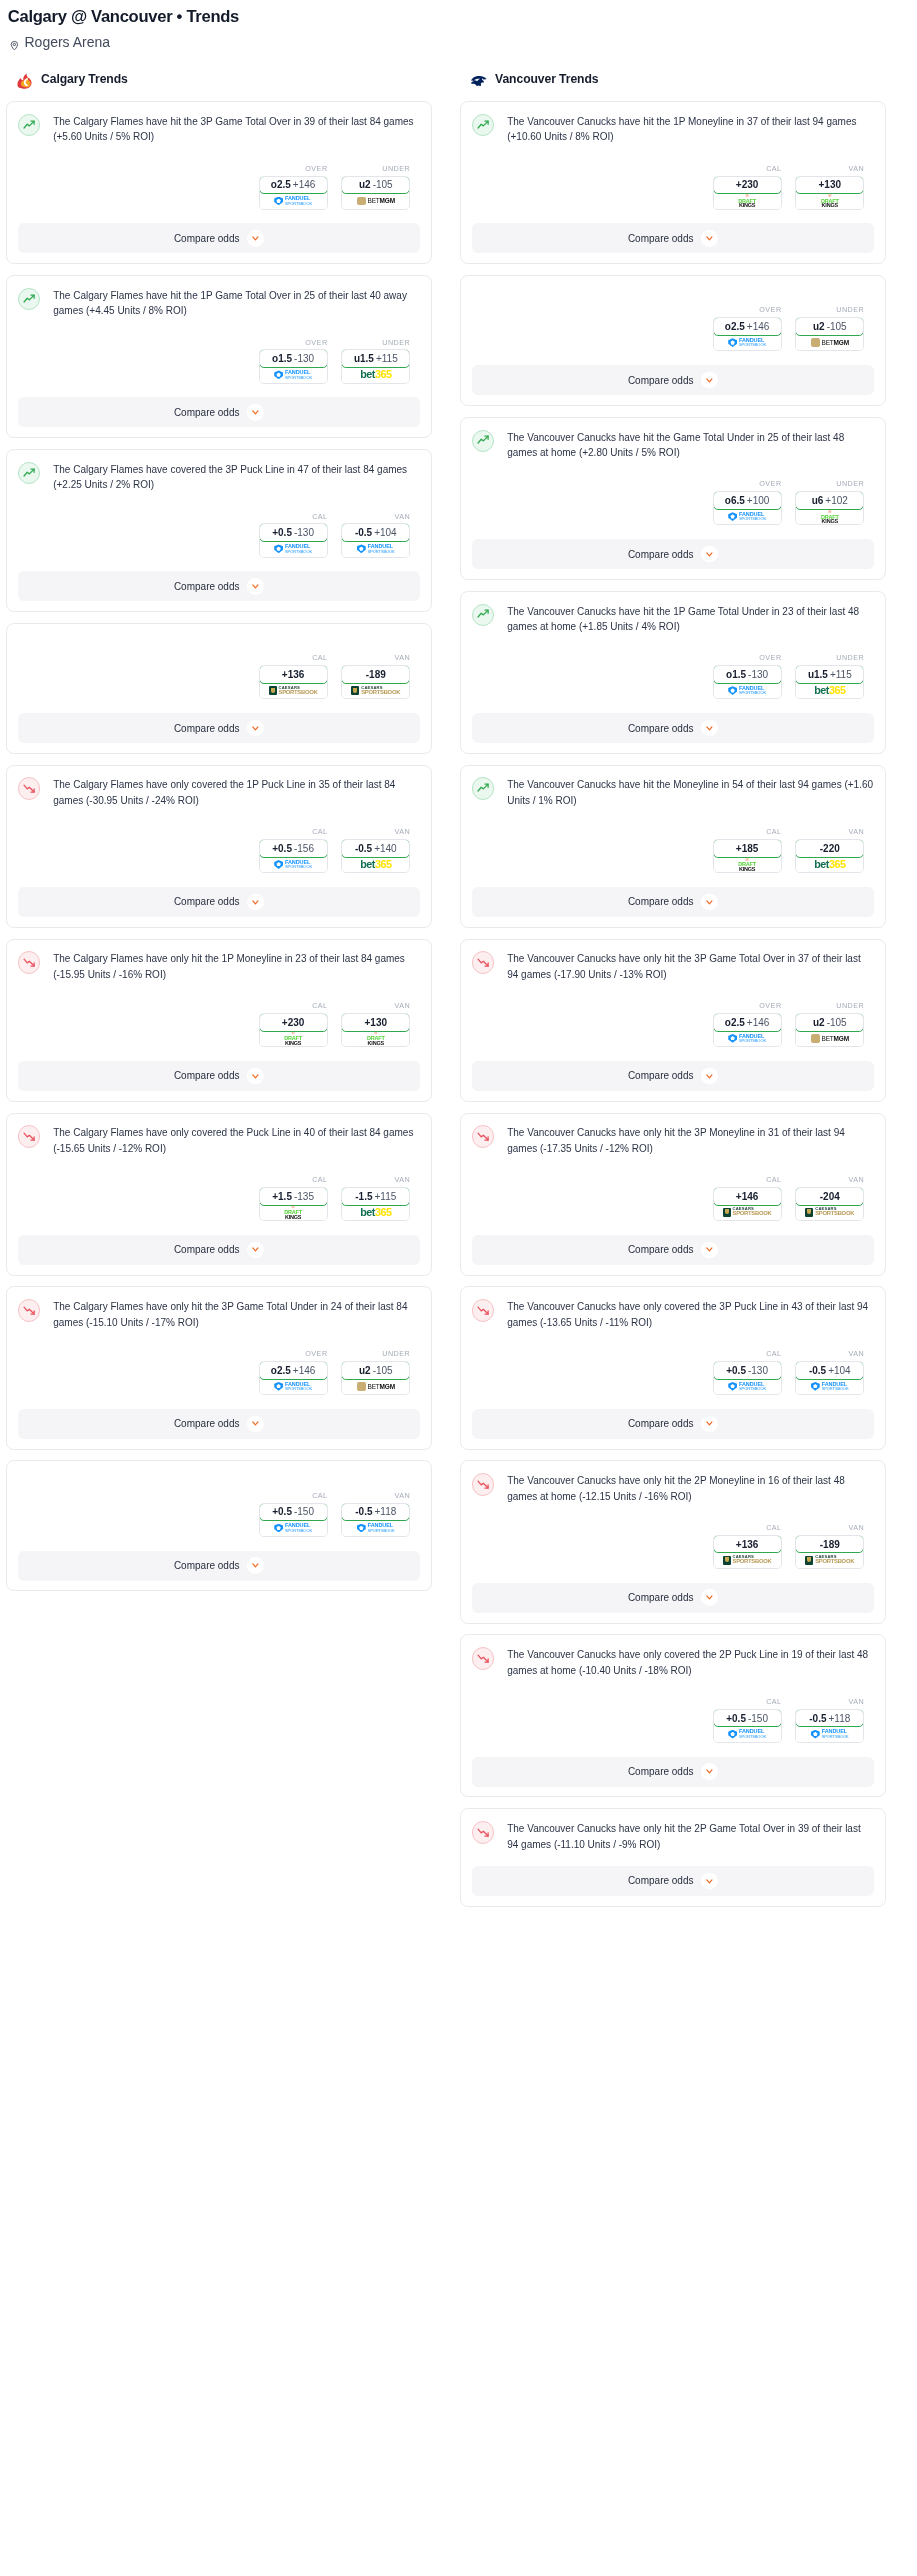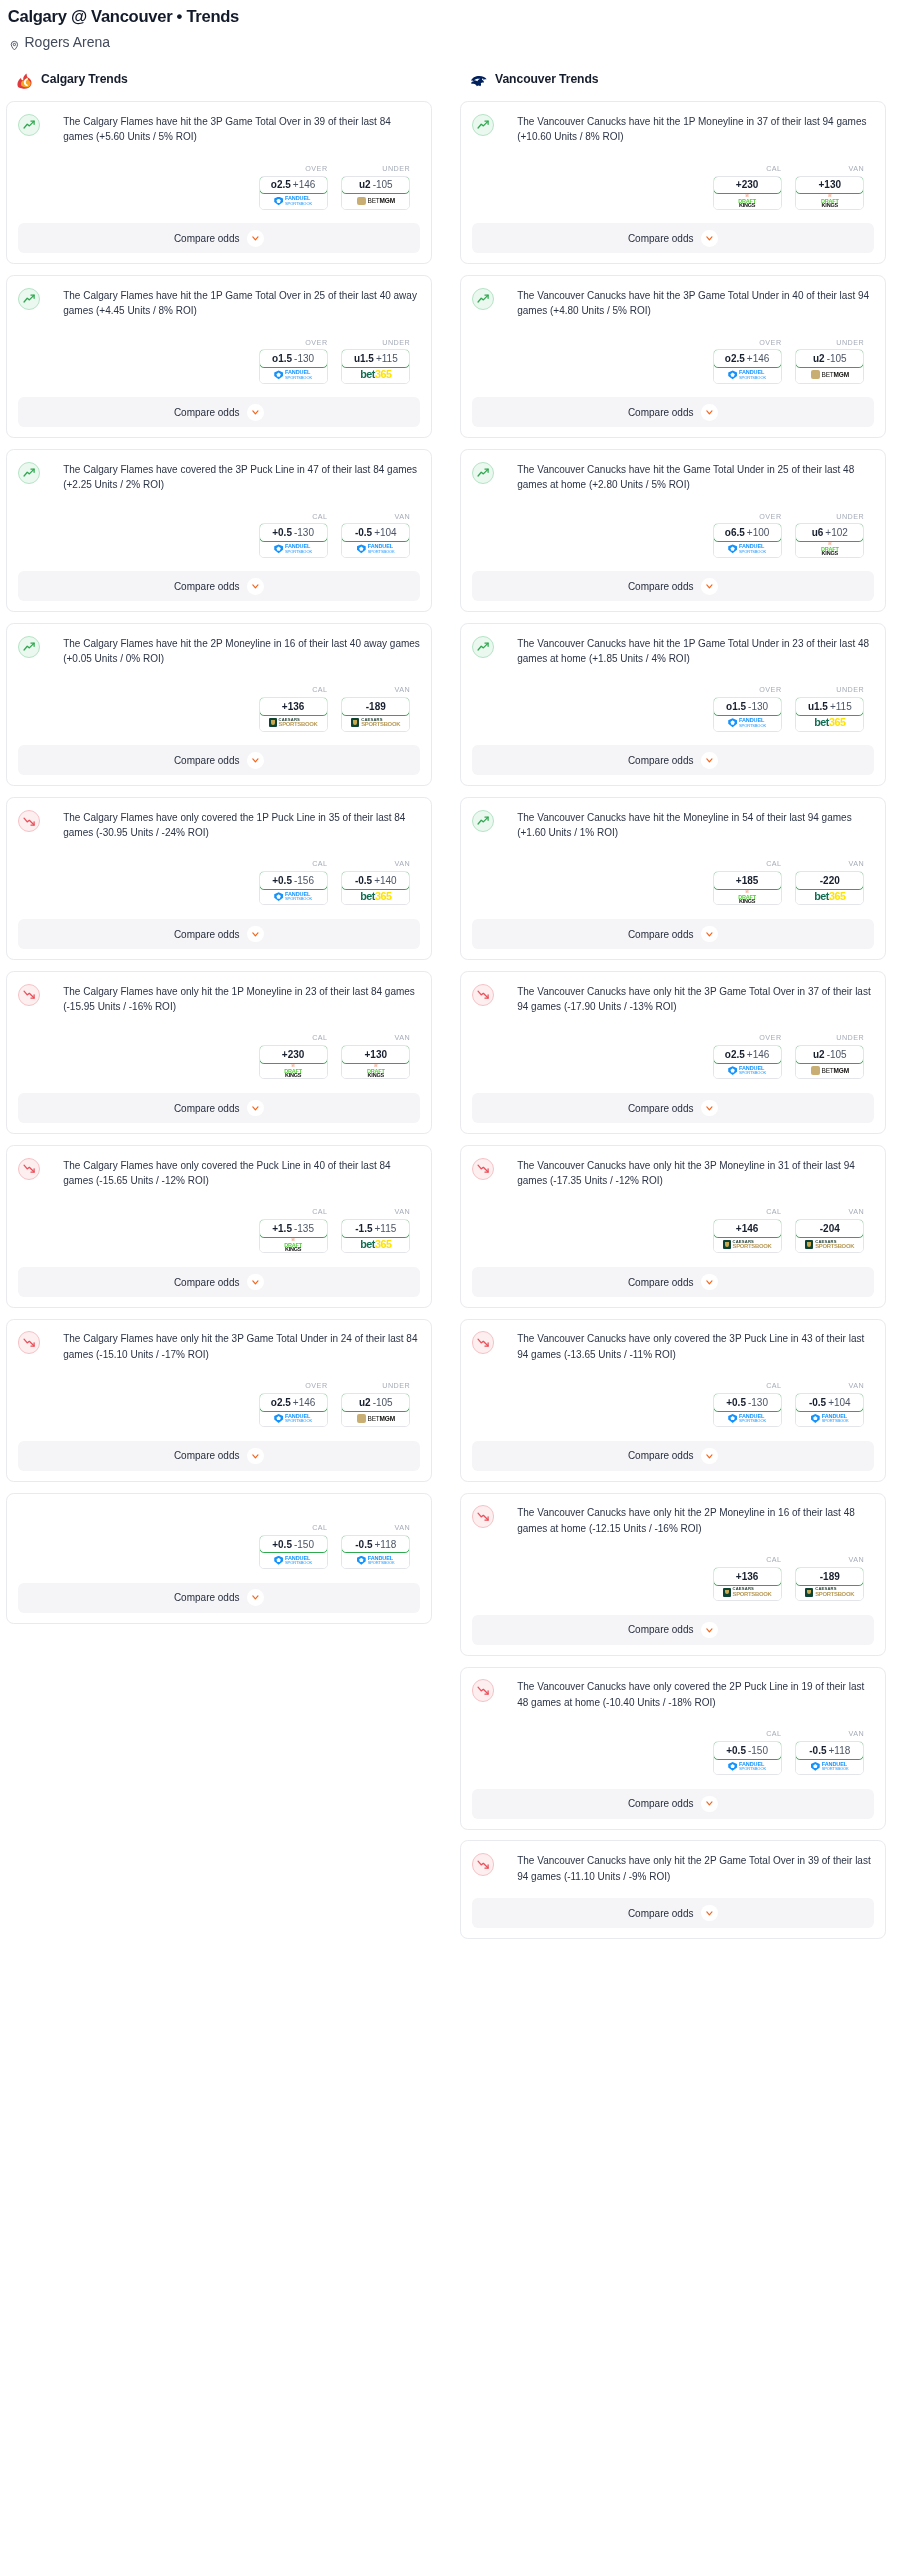--- a/index.html
+++ b/index.html
@@ -55,21 +55,21 @@
   .team-logo { width: 19.6px; height: 17.6px; flex: 0 0 19.6px; }
 
   .card {
     border: 1px solid #e9eaee;
     border-radius: 7.8px;
     background: #fff;
     padding: 10.8px 10.8px 9.8px 10.8px;
     margin-bottom: 10.8px;
   }
 
-  .trend-row { display: flex; gap: 23px; align-items: flex-start; }
+  .trend-row { display: flex; gap: 13px; align-items: flex-start; }
   .trend-badge {
     width: 22.5px; height: 22.5px; flex: 0 0 22.5px;
     border-radius: 50%;
     display: flex; align-items: center; justify-content: center;
     margin-top: 1px;
   }
   .trend-badge.up { background: #eaf8ef; border: 1px solid #b6e4c6; }
   .trend-badge.down { background: #fdeeef; border: 1px solid #f6c3c6; }
   .trend-badge svg { width: 12.7px; height: 12.7px; display: block; }
 
@@ -365,29 +365,20 @@
       <button class="compare-btn">
         <span class="compare-label">Compare odds</span>
         <span class="chev-wrap">
             <svg viewBox="0 0 24 24" fill="none" stroke="#f2661e" stroke-width="3.2" stroke-linecap="round" stroke-linejoin="round">
               <polyline points="5,8 12,16 19,8"></polyline>
             </svg>
           </span>
       </button>
       </div>
       <div class="card">
-      <div class="trend-row">
-        <div class="trend-badge up">
-          <svg viewBox="0 0 24 24" fill="none" stroke="#2fa84f" stroke-width="2.4" stroke-linecap="round" stroke-linejoin="round">
-              <polyline points="2,17 8,10 12,13 21,4"></polyline>
-              <polyline points="15,4 21,4 21,10"></polyline>
-            </svg>
-        </div>
-        <div class="trend-text">The Calgary Flames have hit the 2P Moneyline in 16 of their last 40 away games (+0.05 Units / 0% ROI)</div>
-      </div>
       <div class="odds-area">
           <div class="odds-col">
             <div class="odds-label">CAL</div>
             <div class="odds-chip">
               <div class="odds-value">
                 <span class="ov-main">+136</span>
 
               </div>
               <div class="book-cell">
                 <span class="bk bk-cz">
@@ -740,59 +731,105 @@
       <button class="compare-btn">
         <span class="compare-label">Compare odds</span>
         <span class="chev-wrap">
             <svg viewBox="0 0 24 24" fill="none" stroke="#f2661e" stroke-width="3.2" stroke-linecap="round" stroke-linejoin="round">
               <polyline points="5,8 12,16 19,8"></polyline>
             </svg>
           </span>
       </button>
       </div>
       <div class="card">
+      <div class="odds-area">
+          <div class="odds-col">
+            <div class="odds-label">OVER</div>
+            <div class="odds-chip">
+              <div class="odds-value">
+                <span class="ov-main">o2.5</span>
+                <span class="ov-price">+146</span>
+              </div>
+              <div class="book-cell">
+                <span class="bk">
+        <span class="bk-fd-shield"></span>
+        <span class="bk-fd-txt">
+                    <b>FANDUEL</b>
+                    <i>SPORTSBOOK</i>
+                  </span>
+                </span>
+              </div>
+            </div>
+          </div>
+          <div class="odds-col">
+            <div class="odds-label">UNDER</div>
+            <div class="odds-chip">
+              <div class="odds-value">
+                <span class="ov-main">u2</span>
+                <span class="ov-price">-105</span>
+              </div>
+              <div class="book-cell">
+                <span class="bk bk-mgm">
+        <span class="bk-mgm-lion"></span>
+        <span class="bk-mgm-t">BET<span>MGM</span></span>
+                </span>
+              </div>
+            </div>
+          </div>
+        </div>
+      <button class="compare-btn">
+        <span class="compare-label">Compare odds</span>
+        <span class="chev-wrap">
+            <svg viewBox="0 0 24 24" fill="none" stroke="#f2661e" stroke-width="3.2" stroke-linecap="round" stroke-linejoin="round">
+              <polyline points="5,8 12,16 19,8"></polyline>
+            </svg>
+          </span>
+      </button>
+      </div>
+      <div class="card">
       <div class="trend-row">
         <div class="trend-badge up">
           <svg viewBox="0 0 24 24" fill="none" stroke="#2fa84f" stroke-width="2.4" stroke-linecap="round" stroke-linejoin="round">
               <polyline points="2,17 8,10 12,13 21,4"></polyline>
               <polyline points="15,4 21,4 21,10"></polyline>
             </svg>
         </div>
-        <div class="trend-text">The Vancouver Canucks have hit the 3P Game Total Under in 40 of their last 94 games (+4.80 Units / 5% ROI)</div>
+        <div class="trend-text">The Vancouver Canucks have hit the Game Total Under in 25 of their last 48 games at home (+2.80 Units / 5% ROI)</div>
       </div>
       <div class="odds-area">
           <div class="odds-col">
             <div class="odds-label">OVER</div>
             <div class="odds-chip">
               <div class="odds-value">
-                <span class="ov-main">o2.5</span>
-                <span class="ov-price">+146</span>
+                <span class="ov-main">o6.5</span>
+                <span class="ov-price">+100</span>
               </div>
               <div class="book-cell">
                 <span class="bk">
         <span class="bk-fd-shield"></span>
         <span class="bk-fd-txt">
                     <b>FANDUEL</b>
                     <i>SPORTSBOOK</i>
                   </span>
                 </span>
               </div>
             </div>
           </div>
           <div class="odds-col">
             <div class="odds-label">UNDER</div>
             <div class="odds-chip">
               <div class="odds-value">
-                <span class="ov-main">u2</span>
-                <span class="ov-price">-105</span>
-              </div>
-              <div class="book-cell">
-                <span class="bk bk-mgm">
-        <span class="bk-mgm-lion"></span>
-        <span class="bk-mgm-t">BET<span>MGM</span></span>
+                <span class="ov-main">u6</span>
+                <span class="ov-price">+102</span>
+              </div>
+              <div class="book-cell">
+                <span class="bk-dk">
+        <span class="crown">♕</span>
+                  <span class="d">DRAFT</span>
+                  <span class="k">KINGS</span>
                 </span>
               </div>
             </div>
           </div>
         </div>
       <button class="compare-btn">
         <span class="compare-label">Compare odds</span>
         <span class="chev-wrap">
             <svg viewBox="0 0 24 24" fill="none" stroke="#f2661e" stroke-width="3.2" stroke-linecap="round" stroke-linejoin="round">
               <polyline points="5,8 12,16 19,8"></polyline>
@@ -801,145 +838,90 @@
       </button>
       </div>
       <div class="card">
       <div class="trend-row">
         <div class="trend-badge up">
           <svg viewBox="0 0 24 24" fill="none" stroke="#2fa84f" stroke-width="2.4" stroke-linecap="round" stroke-linejoin="round">
               <polyline points="2,17 8,10 12,13 21,4"></polyline>
               <polyline points="15,4 21,4 21,10"></polyline>
             </svg>
         </div>
-        <div class="trend-text">The Vancouver Canucks have hit the Game Total Under in 25 of their last 48 games at home (+2.80 Units / 5% ROI)</div>
+        <div class="trend-text">The Vancouver Canucks have hit the 1P Game Total Under in 23 of their last 48 games at home (+1.85 Units / 4% ROI)</div>
       </div>
       <div class="odds-area">
           <div class="odds-col">
             <div class="odds-label">OVER</div>
             <div class="odds-chip">
               <div class="odds-value">
-                <span class="ov-main">o6.5</span>
-                <span class="ov-price">+100</span>
+                <span class="ov-main">o1.5</span>
+                <span class="ov-price">-130</span>
               </div>
               <div class="book-cell">
                 <span class="bk">
         <span class="bk-fd-shield"></span>
         <span class="bk-fd-txt">
                     <b>FANDUEL</b>
                     <i>SPORTSBOOK</i>
                   </span>
                 </span>
               </div>
             </div>
           </div>
           <div class="odds-col">
             <div class="odds-label">UNDER</div>
             <div class="odds-chip">
               <div class="odds-value">
-                <span class="ov-main">u6</span>
-                <span class="ov-price">+102</span>
+                <span class="ov-main">u1.5</span>
+                <span class="ov-price">+115</span>
+              </div>
+              <div class="book-cell">
+                <span class="bk-b365"><span class="g">bet</span><span class="y">365</span></span>
+              </div>
+            </div>
+          </div>
+        </div>
+      <button class="compare-btn">
+        <span class="compare-label">Compare odds</span>
+        <span class="chev-wrap">
+            <svg viewBox="0 0 24 24" fill="none" stroke="#f2661e" stroke-width="3.2" stroke-linecap="round" stroke-linejoin="round">
+              <polyline points="5,8 12,16 19,8"></polyline>
+            </svg>
+          </span>
+      </button>
+      </div>
+      <div class="card">
+      <div class="trend-row">
+        <div class="trend-badge up">
+          <svg viewBox="0 0 24 24" fill="none" stroke="#2fa84f" stroke-width="2.4" stroke-linecap="round" stroke-linejoin="round">
+              <polyline points="2,17 8,10 12,13 21,4"></polyline>
+              <polyline points="15,4 21,4 21,10"></polyline>
+            </svg>
+        </div>
+        <div class="trend-text">The Vancouver Canucks have hit the Moneyline in 54 of their last 94 games (+1.60 Units / 1% ROI)</div>
+      </div>
+      <div class="odds-area">
+          <div class="odds-col">
+            <div class="odds-label">CAL</div>
+            <div class="odds-chip">
+              <div class="odds-value">
+                <span class="ov-main">+185</span>
+
               </div>
               <div class="book-cell">
                 <span class="bk-dk">
         <span class="crown">♕</span>
                   <span class="d">DRAFT</span>
                   <span class="k">KINGS</span>
                 </span>
               </div>
             </div>
           </div>
-        </div>
-      <button class="compare-btn">
-        <span class="compare-label">Compare odds</span>
-        <span class="chev-wrap">
-            <svg viewBox="0 0 24 24" fill="none" stroke="#f2661e" stroke-width="3.2" stroke-linecap="round" stroke-linejoin="round">
-              <polyline points="5,8 12,16 19,8"></polyline>
-            </svg>
-          </span>
-      </button>
-      </div>
-      <div class="card">
-      <div class="trend-row">
-        <div class="trend-badge up">
-          <svg viewBox="0 0 24 24" fill="none" stroke="#2fa84f" stroke-width="2.4" stroke-linecap="round" stroke-linejoin="round">
-              <polyline points="2,17 8,10 12,13 21,4"></polyline>
-              <polyline points="15,4 21,4 21,10"></polyline>
-            </svg>
-        </div>
-        <div class="trend-text">The Vancouver Canucks have hit the 1P Game Total Under in 23 of their last 48 games at home (+1.85 Units / 4% ROI)</div>
-      </div>
-      <div class="odds-area">
-          <div class="odds-col">
-            <div class="odds-label">OVER</div>
-            <div class="odds-chip">
-              <div class="odds-value">
-                <span class="ov-main">o1.5</span>
-                <span class="ov-price">-130</span>
-              </div>
-              <div class="book-cell">
-                <span class="bk">
-        <span class="bk-fd-shield"></span>
-        <span class="bk-fd-txt">
-                    <b>FANDUEL</b>
-                    <i>SPORTSBOOK</i>
-                  </span>
-                </span>
-              </div>
-            </div>
-          </div>
-          <div class="odds-col">
-            <div class="odds-label">UNDER</div>
-            <div class="odds-chip">
-              <div class="odds-value">
-                <span class="ov-main">u1.5</span>
-                <span class="ov-price">+115</span>
-              </div>
-              <div class="book-cell">
-                <span class="bk-b365"><span class="g">bet</span><span class="y">365</span></span>
-              </div>
-            </div>
-          </div>
-        </div>
-      <button class="compare-btn">
-        <span class="compare-label">Compare odds</span>
-        <span class="chev-wrap">
-            <svg viewBox="0 0 24 24" fill="none" stroke="#f2661e" stroke-width="3.2" stroke-linecap="round" stroke-linejoin="round">
-              <polyline points="5,8 12,16 19,8"></polyline>
-            </svg>
-          </span>
-      </button>
-      </div>
-      <div class="card">
-      <div class="trend-row">
-        <div class="trend-badge up">
-          <svg viewBox="0 0 24 24" fill="none" stroke="#2fa84f" stroke-width="2.4" stroke-linecap="round" stroke-linejoin="round">
-              <polyline points="2,17 8,10 12,13 21,4"></polyline>
-              <polyline points="15,4 21,4 21,10"></polyline>
-            </svg>
-        </div>
-        <div class="trend-text">The Vancouver Canucks have hit the Moneyline in 54 of their last 94 games (+1.60 Units / 1% ROI)</div>
-      </div>
-      <div class="odds-area">
-          <div class="odds-col">
-            <div class="odds-label">CAL</div>
-            <div class="odds-chip">
-              <div class="odds-value">
-                <span class="ov-main">+185</span>
-
-              </div>
-              <div class="book-cell">
-                <span class="bk-dk">
-        <span class="crown">♕</span>
-                  <span class="d">DRAFT</span>
-                  <span class="k">KINGS</span>
-                </span>
-              </div>
-            </div>
-          </div>
           <div class="odds-col">
             <div class="odds-label">VAN</div>
             <div class="odds-chip">
               <div class="odds-value">
                 <span class="ov-main">-220</span>
 
               </div>
               <div class="book-cell">
                 <span class="bk-b365"><span class="g">bet</span><span class="y">365</span></span>
               </div>

